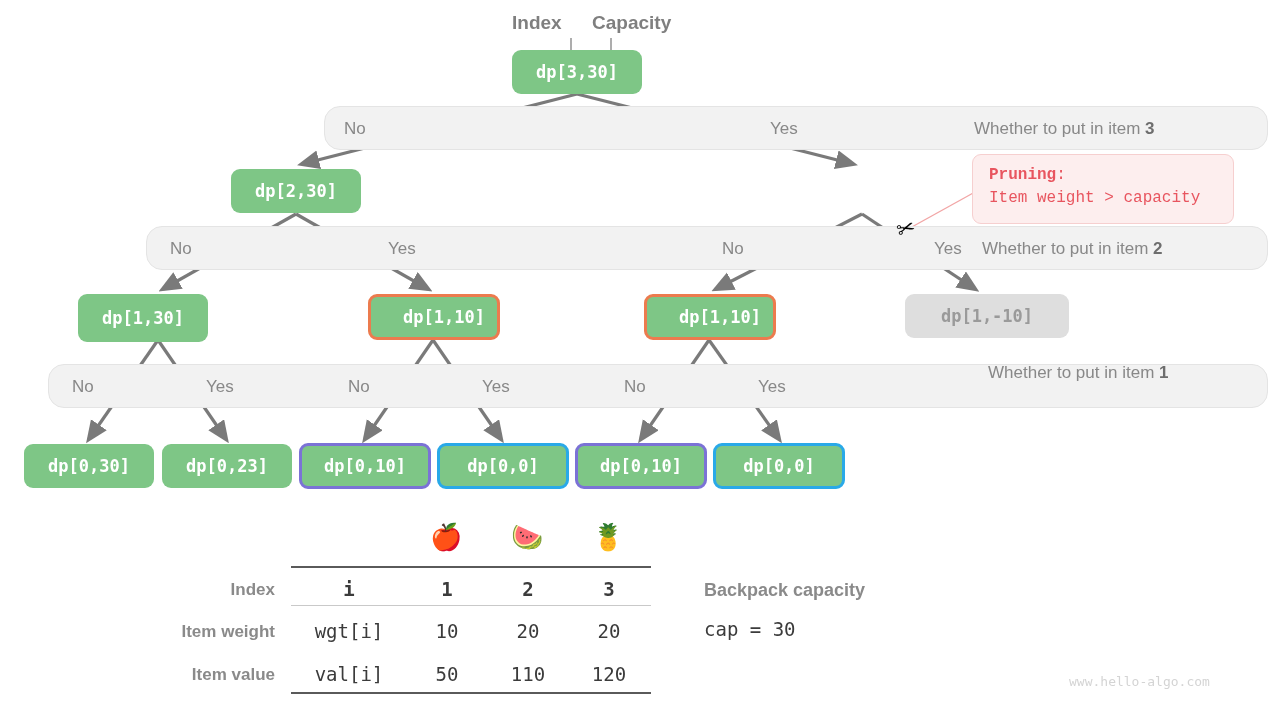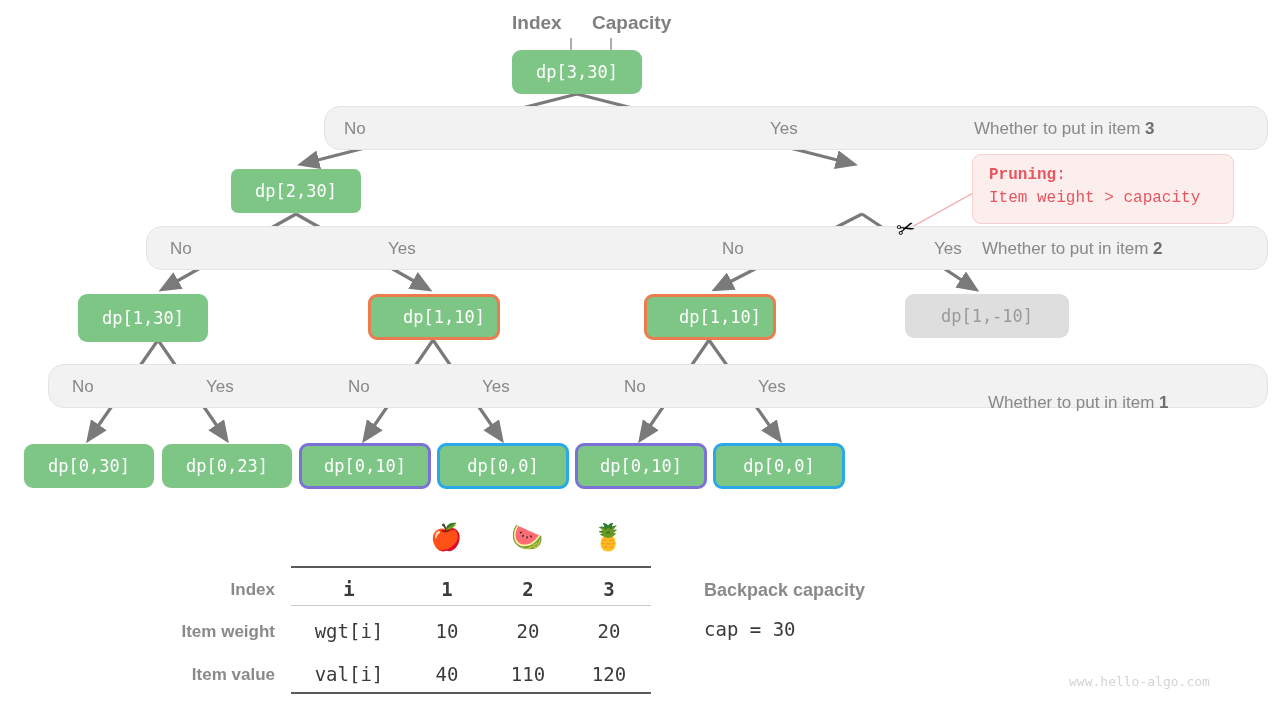--- a/index.html
+++ b/index.html
@@ -64,20 +64,21 @@
     background: #7ec686;
     border-radius: 9px;
     color: #ffffff;
     font-family: "DejaVu Sans Mono", monospace;
     font-size: 17px;
     display: flex;
     align-items: center;
     justify-content: center;
     letter-spacing: 0px;
     white-space: nowrap;
+    font-weight: bold;
   }
   .node.n-orange { border: 3px solid #ec7b4e; padding-left: 20px; }
   .node.n-purple { border: 3px solid #7b72d6; }
   .node.n-cyan   { border: 3px solid #29a9e8; }
   .node.n-gray {
     background: #dedede;
     color: #9a9a9a;
     border: none;
   }
 
@@ -218,27 +219,27 @@
     <span>Whether to put in item </span><b>2</b>
   </div>
 
   <div class="level-bar" style="left:48px; top:364px; width:1220px; height:44px;"></div>
   <div class="bar-text" style="left:72px; top:378px;">No</div>
   <div class="bar-text" style="left:206px; top:378px;">Yes</div>
   <div class="bar-text" style="left:348px; top:378px;">No</div>
   <div class="bar-text" style="left:482px; top:378px;">Yes</div>
   <div class="bar-text" style="left:624px; top:378px;">No</div>
   <div class="bar-text" style="left:758px; top:378px;">Yes</div>
-  <div class="bar-text" style="left:988px; top:394px;">
+  <div class="bar-text" style="left:988px; top:364px;">
     <span>Whether to put in item </span><b>1</b>
   </div>
 
   <div class="node" style="left:512px; top:50px; width:130px; height:44px;">dp[3,30]</div>
 
-  <div class="node" style="left:231px; top:169px; width:130px; height:44px;border-radius:7px;">dp[2,30]</div>
+  <div class="node" style="left:231px; top:169px; width:130px; height:44px;">dp[2,30]</div>
 
   <div class="node" style="left:78px; top:294px; width:130px; height:48px;">dp[1,30]</div>
   <div class="node n-orange" style="left:368px; top:294px; width:132px; height:46px;">dp[1,10]</div>
   <div class="node n-orange" style="left:644px; top:294px; width:132px; height:46px;">dp[1,10]</div>
   <div class="node n-gray" style="left:905px; top:294px; width:164px; height:44px;">dp[1,-10]</div>
 
   <div class="node" style="left:24px; top:444px; width:130px; height:44px;">dp[0,30]</div>
   <div class="node" style="left:162px; top:444px; width:130px; height:44px;">dp[0,23]</div>
   <div class="node n-purple" style="left:299px; top:443px; width:132px; height:46px;">dp[0,10]</div>
   <div class="node n-cyan" style="left:437px; top:443px; width:132px; height:46px;">dp[0,0]</div>
@@ -268,21 +269,21 @@
     <div class="rule thin" style="left:291px; top:605px; width:360px;"></div>
 
     <div class="tbl-rowlabel" style="left:110px; top:622px; width:165px;">Item weight</div>
     <div class="tbl-cell" style="left:299px; top:620px; width:100px;">wgt[i]</div>
     <div class="tbl-cell" style="left:420px; top:620px; width:54px;">10</div>
     <div class="tbl-cell" style="left:501px; top:620px; width:54px;">20</div>
     <div class="tbl-cell" style="left:582px; top:620px; width:54px;">20</div>
 
     <div class="tbl-rowlabel" style="left:110px; top:665px; width:165px;">Item value</div>
     <div class="tbl-cell" style="left:299px; top:663px; width:100px;">val[i]</div>
-    <div class="tbl-cell" style="left:420px; top:663px; width:54px;">40</div>
+    <div class="tbl-cell" style="left:420px; top:663px; width:54px;">50</div>
     <div class="tbl-cell" style="left:497px; top:663px; width:62px;">110</div>
     <div class="tbl-cell" style="left:578px; top:663px; width:62px;">120</div>
 
     <div class="rule" style="left:291px; top:692px; width:360px;"></div>
   </div>
 
   <div class="cap-title" style="left:704px; top:580px;">Backpack capacity</div>
   <div class="cap-val" style="left:704px; top:618px;">cap = 30</div>
 
   <div class="watermark" style="left:1069px; top:674px;">www.hello-algo.com</div>

